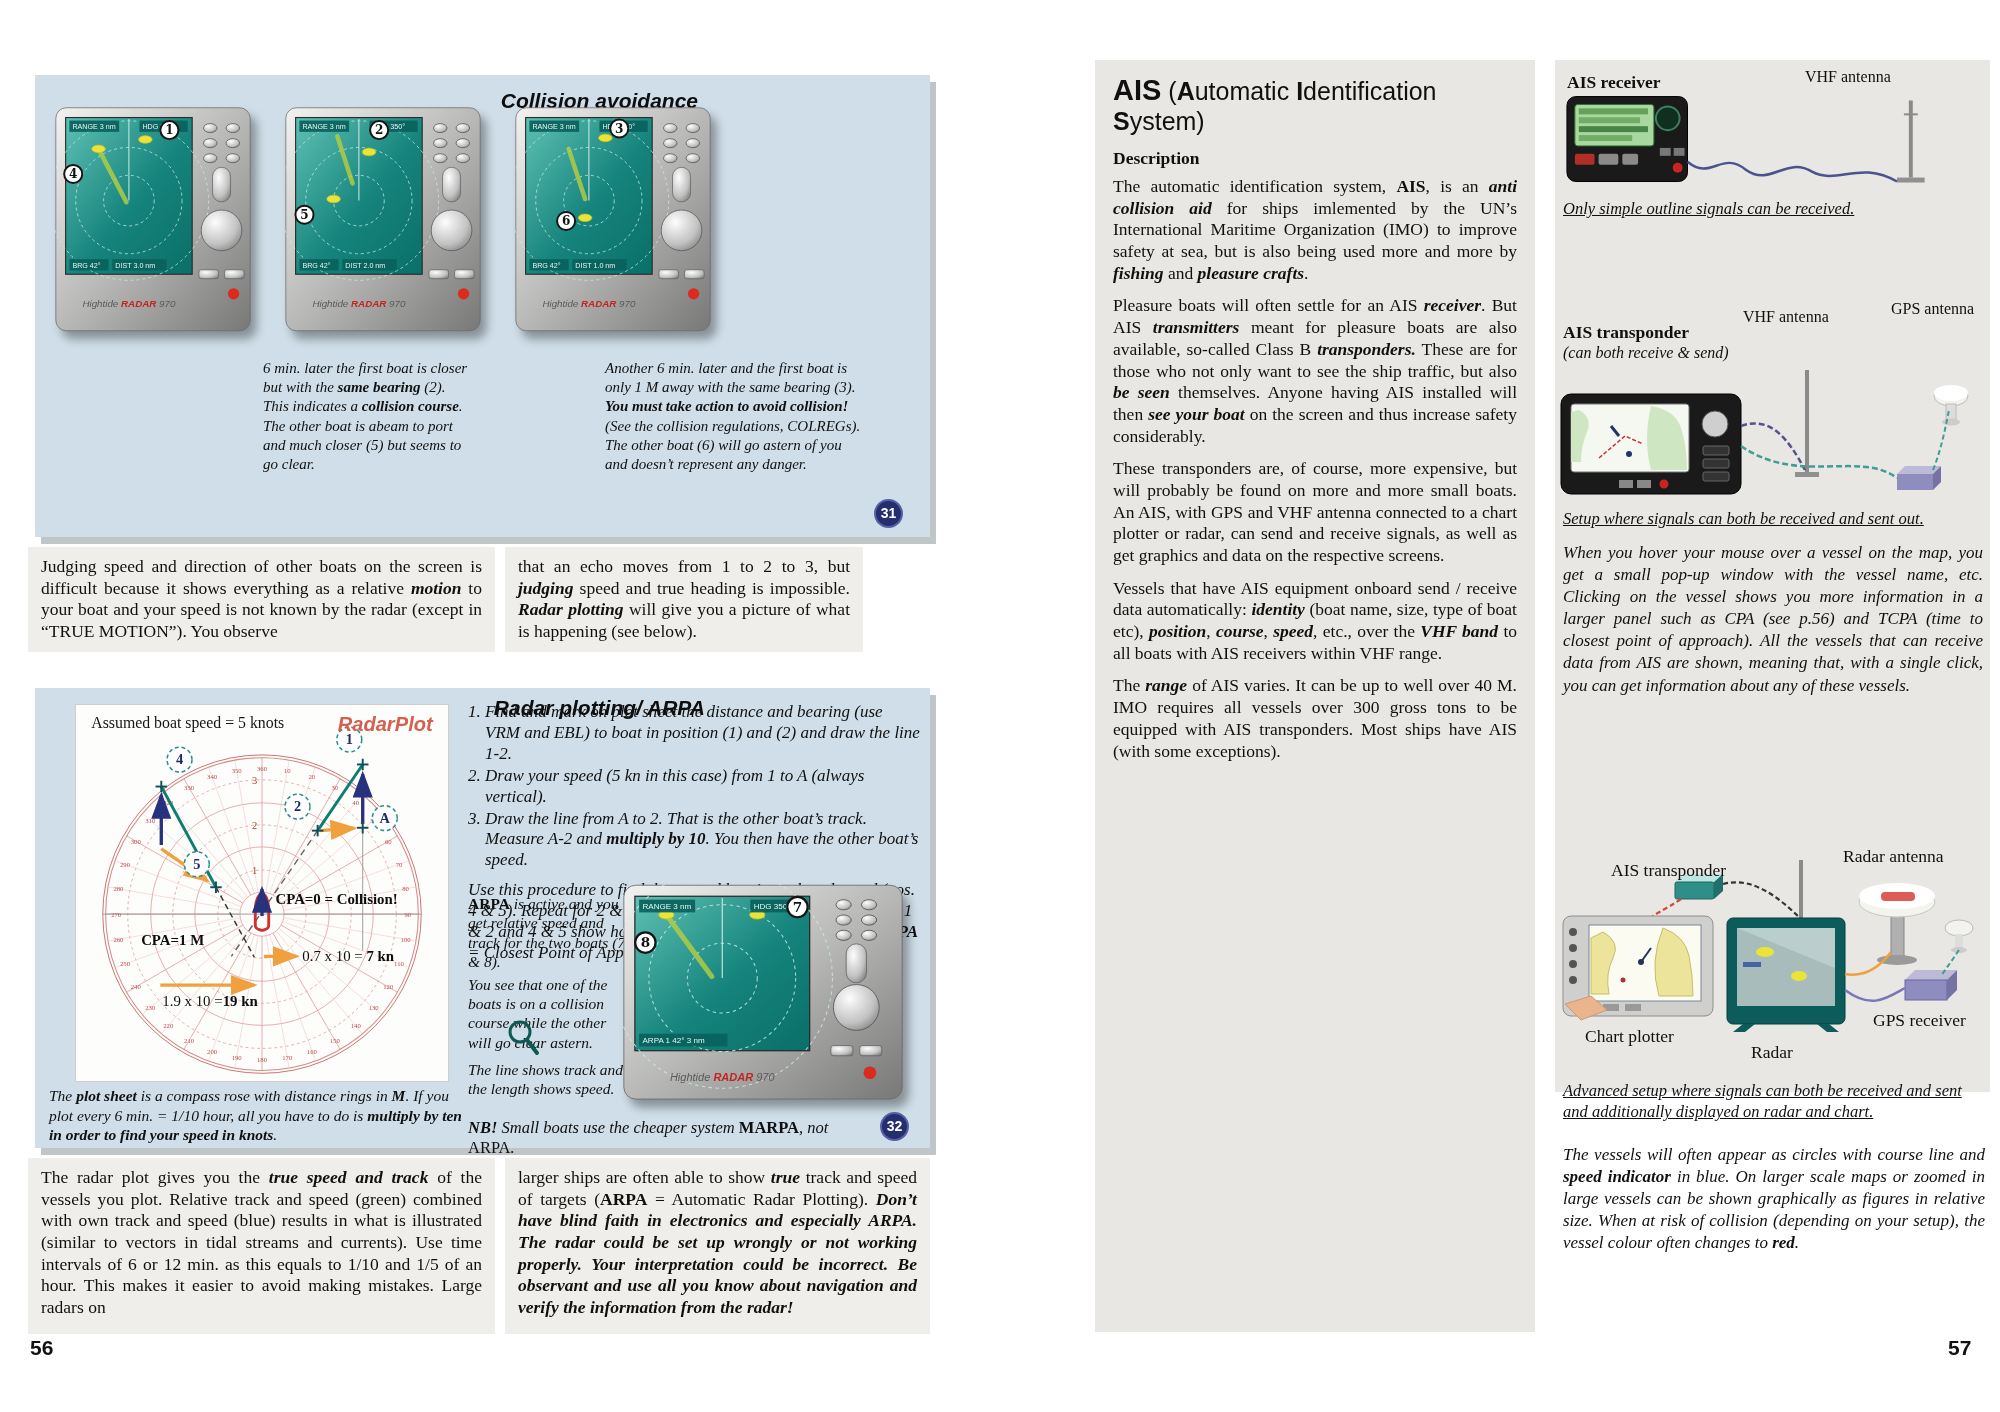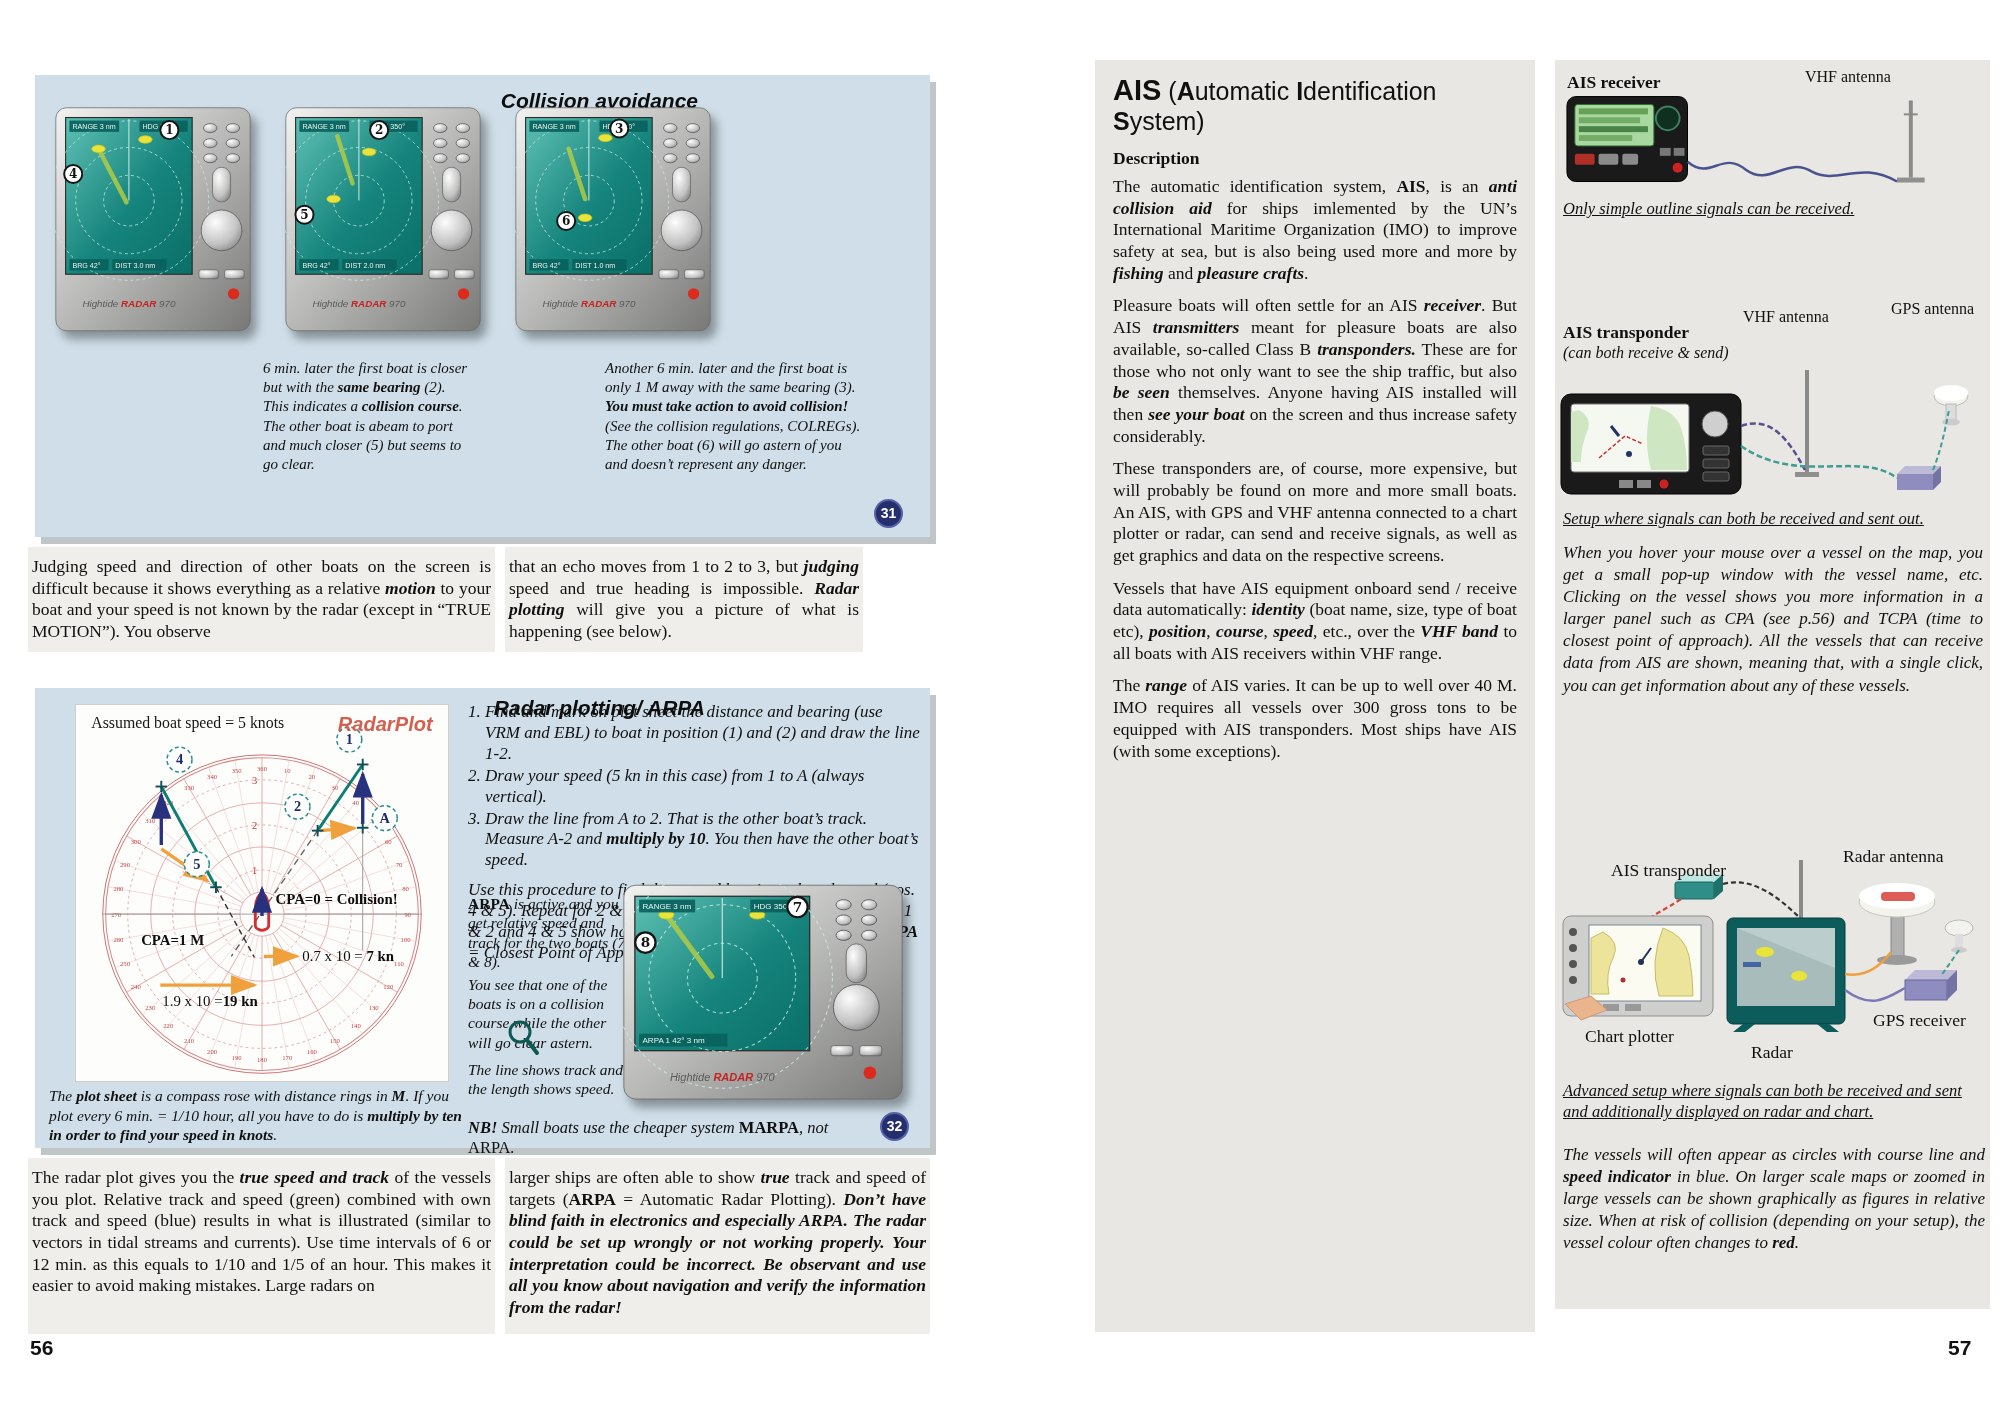--- a/index.html
+++ b/index.html
@@ -2,40 +2,40 @@
 <html><head>
 <meta charset="utf-8">
 <style>
   body{margin:0;background:#fff;}
   #page{position:relative;width:2000px;height:1412px;background:#ffffff;overflow:hidden;
         font-family:"Liberation Serif",serif;color:#101010;}
   .abs{position:absolute;}
   .bluebox{background:#cfdee8;box-shadow:6px 7px 0 rgba(140,150,154,.55);}
   .box-title{font:bold italic 21px "Liberation Sans",sans-serif;color:#0e0e0e;text-align:right;}
   .cap{font:italic 15px/1.28 "Liberation Serif",serif;}
-  .gray-block{background:#efeeea;padding:9px 4px;box-sizing:border-box;
+  .gray-block{background:#efeeea;padding:9px 13px;box-sizing:border-box;
       font:17.5px/1.24 "Liberation Serif",serif;text-align:justify;}
   .step{font:italic 17px/1.23 "Liberation Serif",serif;text-indent:-17px;padding-left:17px;margin-bottom:1px;}
   .proc{font:italic 17px/1.23 "Liberation Serif",serif;margin-top:9px;}
   .arpa-note{font:italic 15.5px/1.25 "Liberation Serif",serif;}
   .arpa-note p{margin:0 0 3px;}
   .nb{font:italic 16.5px "Liberation Serif",serif;}
   .plotcap{font:italic 15.5px/1.26 "Liberation Serif",serif;}
   .badge{width:29px;height:29px;border-radius:50%;background:#262f6e;border:2px solid #5560a6;
       color:#fff;font:bold 14px/25px "Liberation Sans",sans-serif;text-align:center;box-sizing:border-box;}
   .pagenum{font:bold 21px "Liberation Sans",sans-serif;color:#111;}
   .b{font-weight:bold;}.i{font-style:italic;}.n{font-style:normal;}
   #ais-main{position:absolute;left:1095px;top:60px;width:440px;height:1272px;background:#e8e7e3;
       box-sizing:border-box;padding:14px 18px 0;}
   .ais-title{font-family:"Liberation Sans",sans-serif;margin:0 0 12px;}
   .ais-big{font-size:29px;font-weight:bold;}
   .ais-rest{font-size:25px;}
   .desc-h{font:bold 17.5px "Liberation Serif",serif;margin:0 0 7px;}
   p.ais{font:17.5px/1.24 "Liberation Serif",serif;text-align:justify;margin:0 0 11px;}
-  #ais-side{position:absolute;left:1555px;top:60px;width:435px;height:1249px;background:#e8e7e3;}
+  #ais-side{position:absolute;left:1555px;top:60px;width:435px;height:1032px;background:#e8e7e3;}
   .side-head{font:bold 17.5px "Liberation Serif",serif;}
   .side-sub{font:italic 16px "Liberation Serif",serif;}
   .lbl{font:16px "Liberation Serif",serif;}
   .lbl2{font:17.5px "Liberation Serif",serif;z-index:2;}
   .scap{font:italic 16.5px/1.3 "Liberation Serif",serif;text-decoration:underline;}
   .sit{font:italic 17px/1.3 "Liberation Serif",serif;text-align:justify;}
   .rosebox{background:#fdfdfb;border:1px solid #cfcfc8;}
   .radar svg{display:block;}
   .devshadow{filter:drop-shadow(6px 8px 5px rgba(0,0,0,.35));}
 </style>

